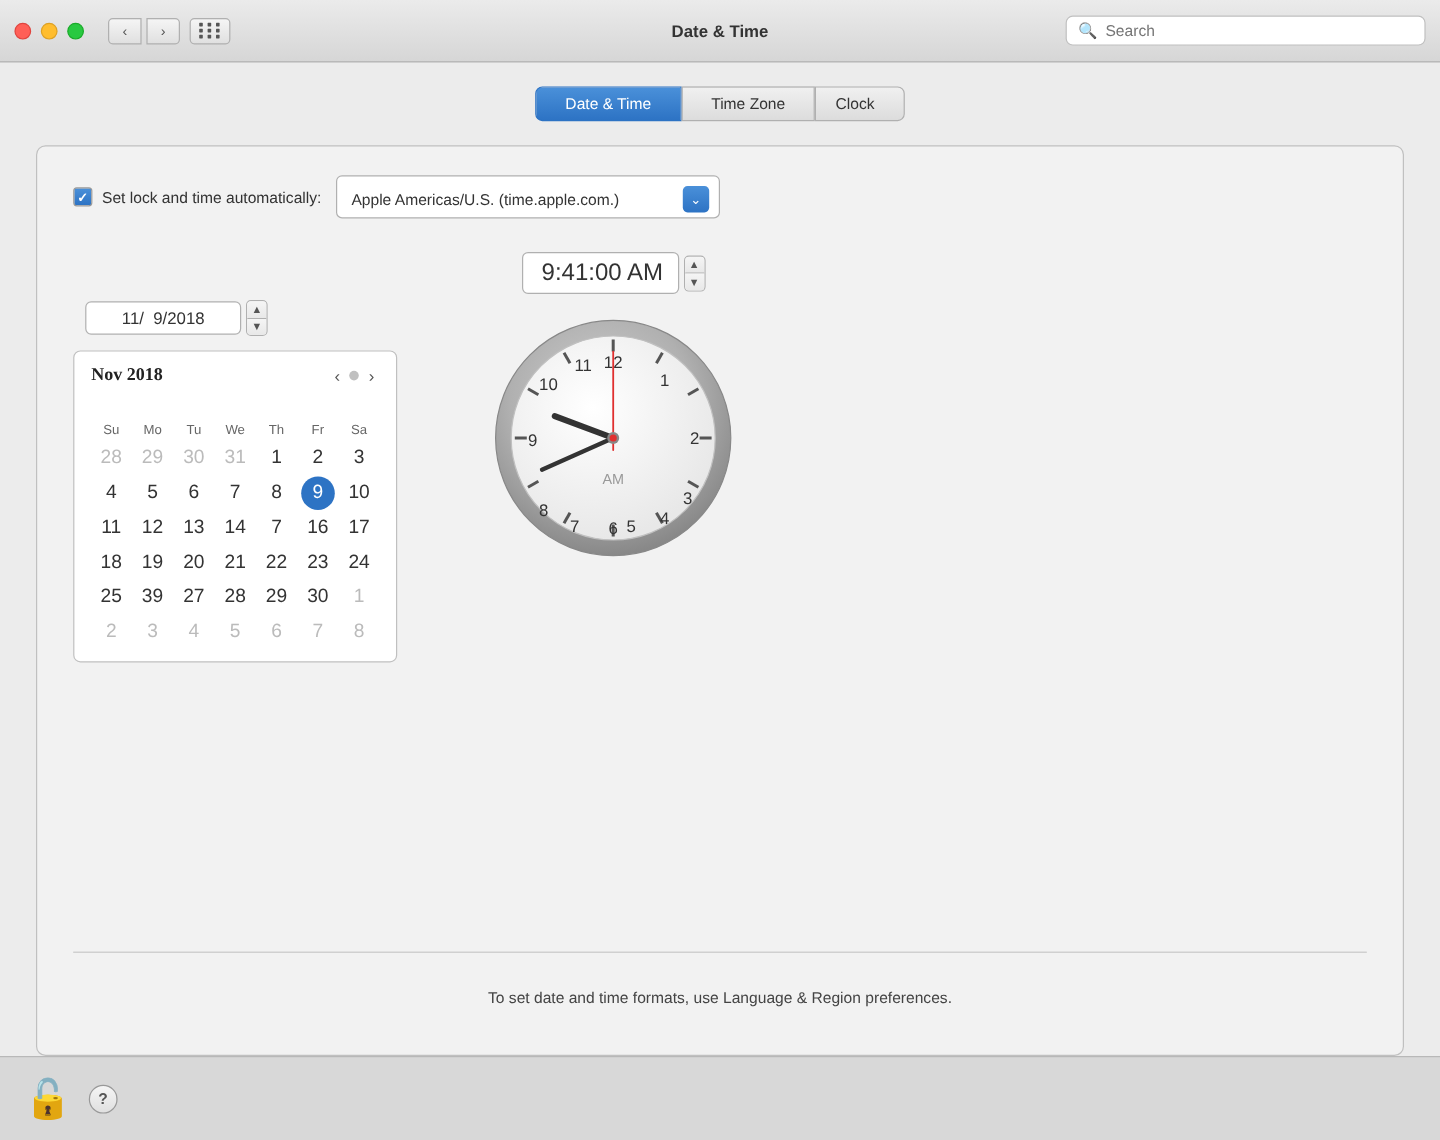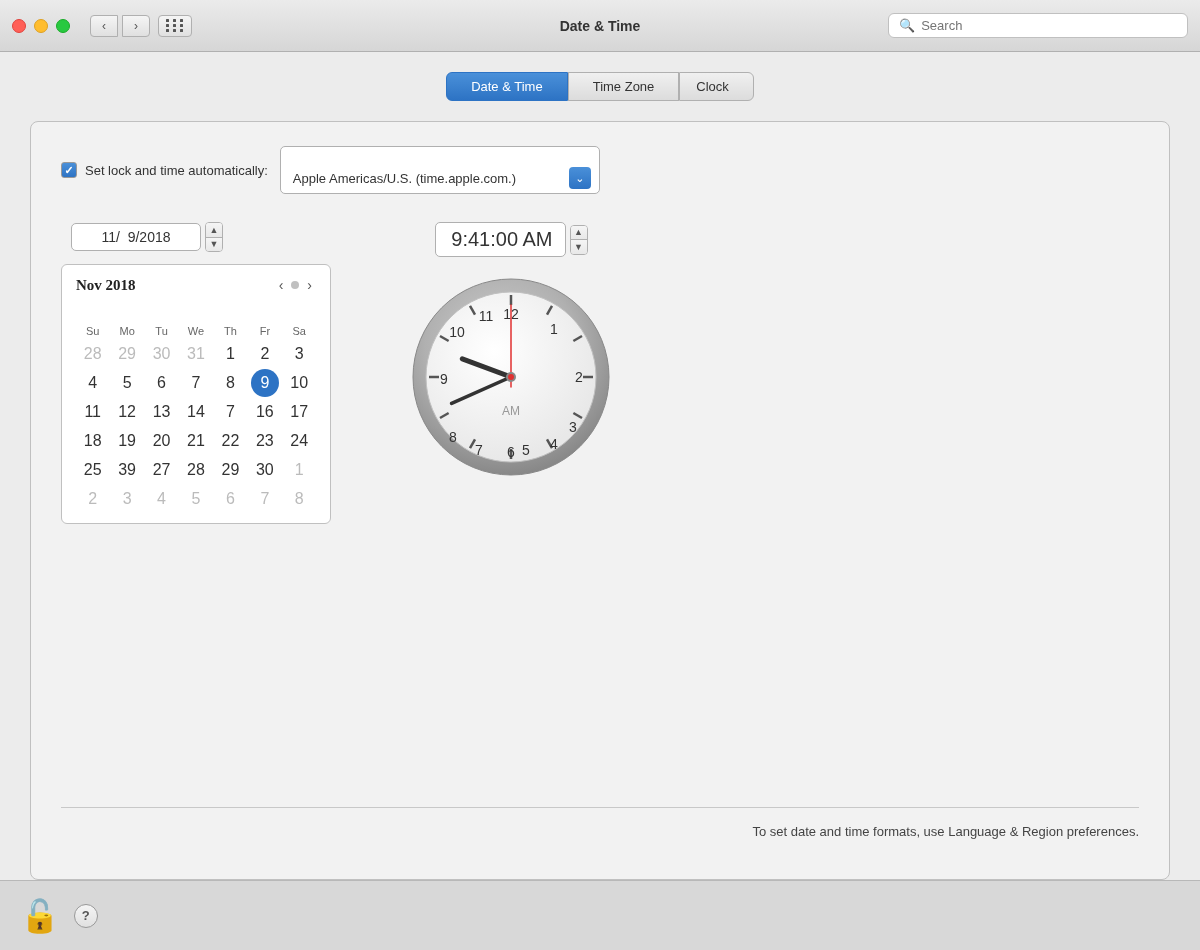--- a/index.html
+++ b/index.html
@@ -193,21 +193,21 @@
     .checkbox-label {
       font-size: 13px;
       color: #333;
     }
     .server-dropdown {
       display: flex;
       align-items: center;
       background: white;
       border: 1px solid #b0b0b0;
       border-radius: 5px;
-      padding: 20px 8px 4px 12px;
+      padding: 8px 8px 4px 12px;
       gap: 6px;
       cursor: pointer;
       min-width: 320px;
     }
     .server-dropdown-text {
       font-size: 13px;
       color: #333;
       flex: 1;
     }
     .dropdown-arrow {
@@ -234,20 +234,21 @@
       flex-direction: column;
       align-items: flex-start;
     }
 
     .date-input-row {
       display: flex;
       align-items: center;
       gap: 4px;
       margin-bottom: 12px;
       margin-left: 10px;
+      margin-top: 40px;
     }
     .date-field {
       border: 1px solid #b0b0b0;
       border-radius: 5px;
       background: white;
       padding: 5px 12px;
       font-size: 14px;
       color: #333;
       width: 130px;
       text-align: center;
@@ -375,22 +376,22 @@
     .clock-face {
       width: 200px;
       height: 200px;
       position: relative;
     }
 
     
     .bottom-bar {
       display: flex;
       align-items: center;
-      justify-content: flex-end;
-      padding: 16px 0 16px 0;
+      justify-content: center;
+      padding: 30px 0 16px 0;
       border-top: 1px solid #c8c8c8;
       margin-top: auto;
     }
     .bottom-info {
       font-size: 13px;
       color: #444;
     }
     .open-prefs-btn {
       background: linear-gradient(to bottom, #f5f5f5, #e0e0e0);
       border: 1px solid #b0b0b0;

